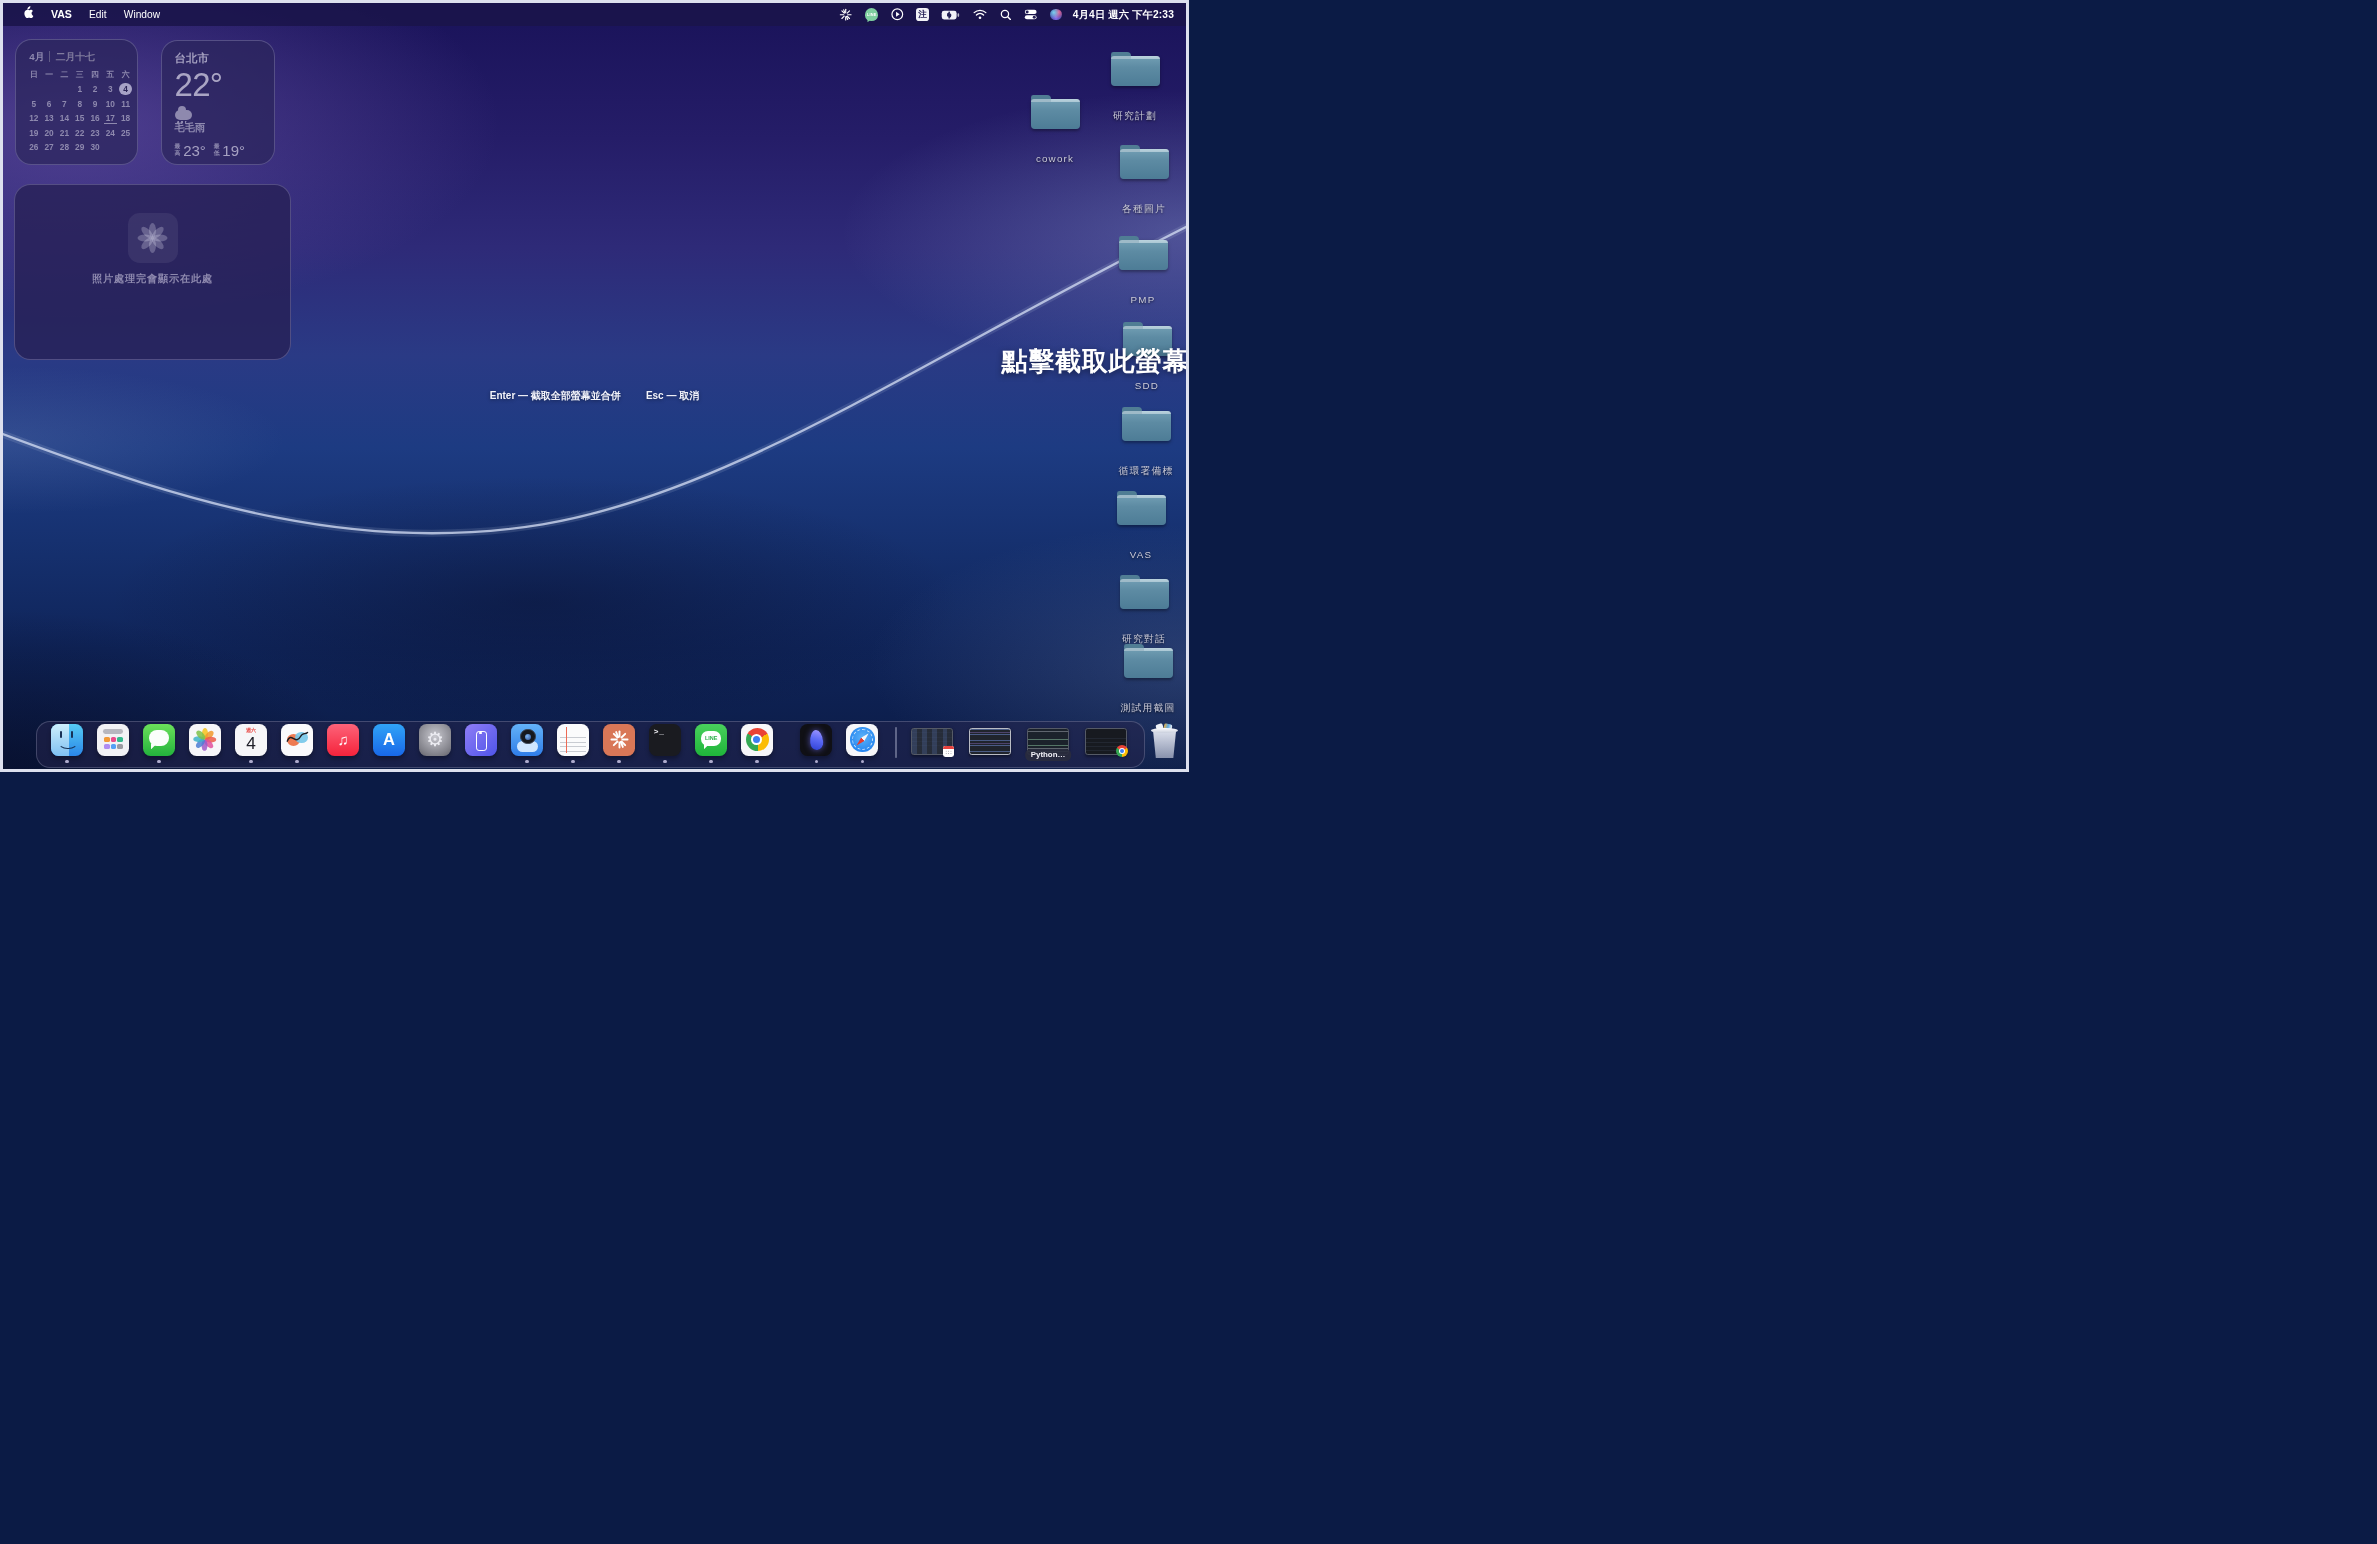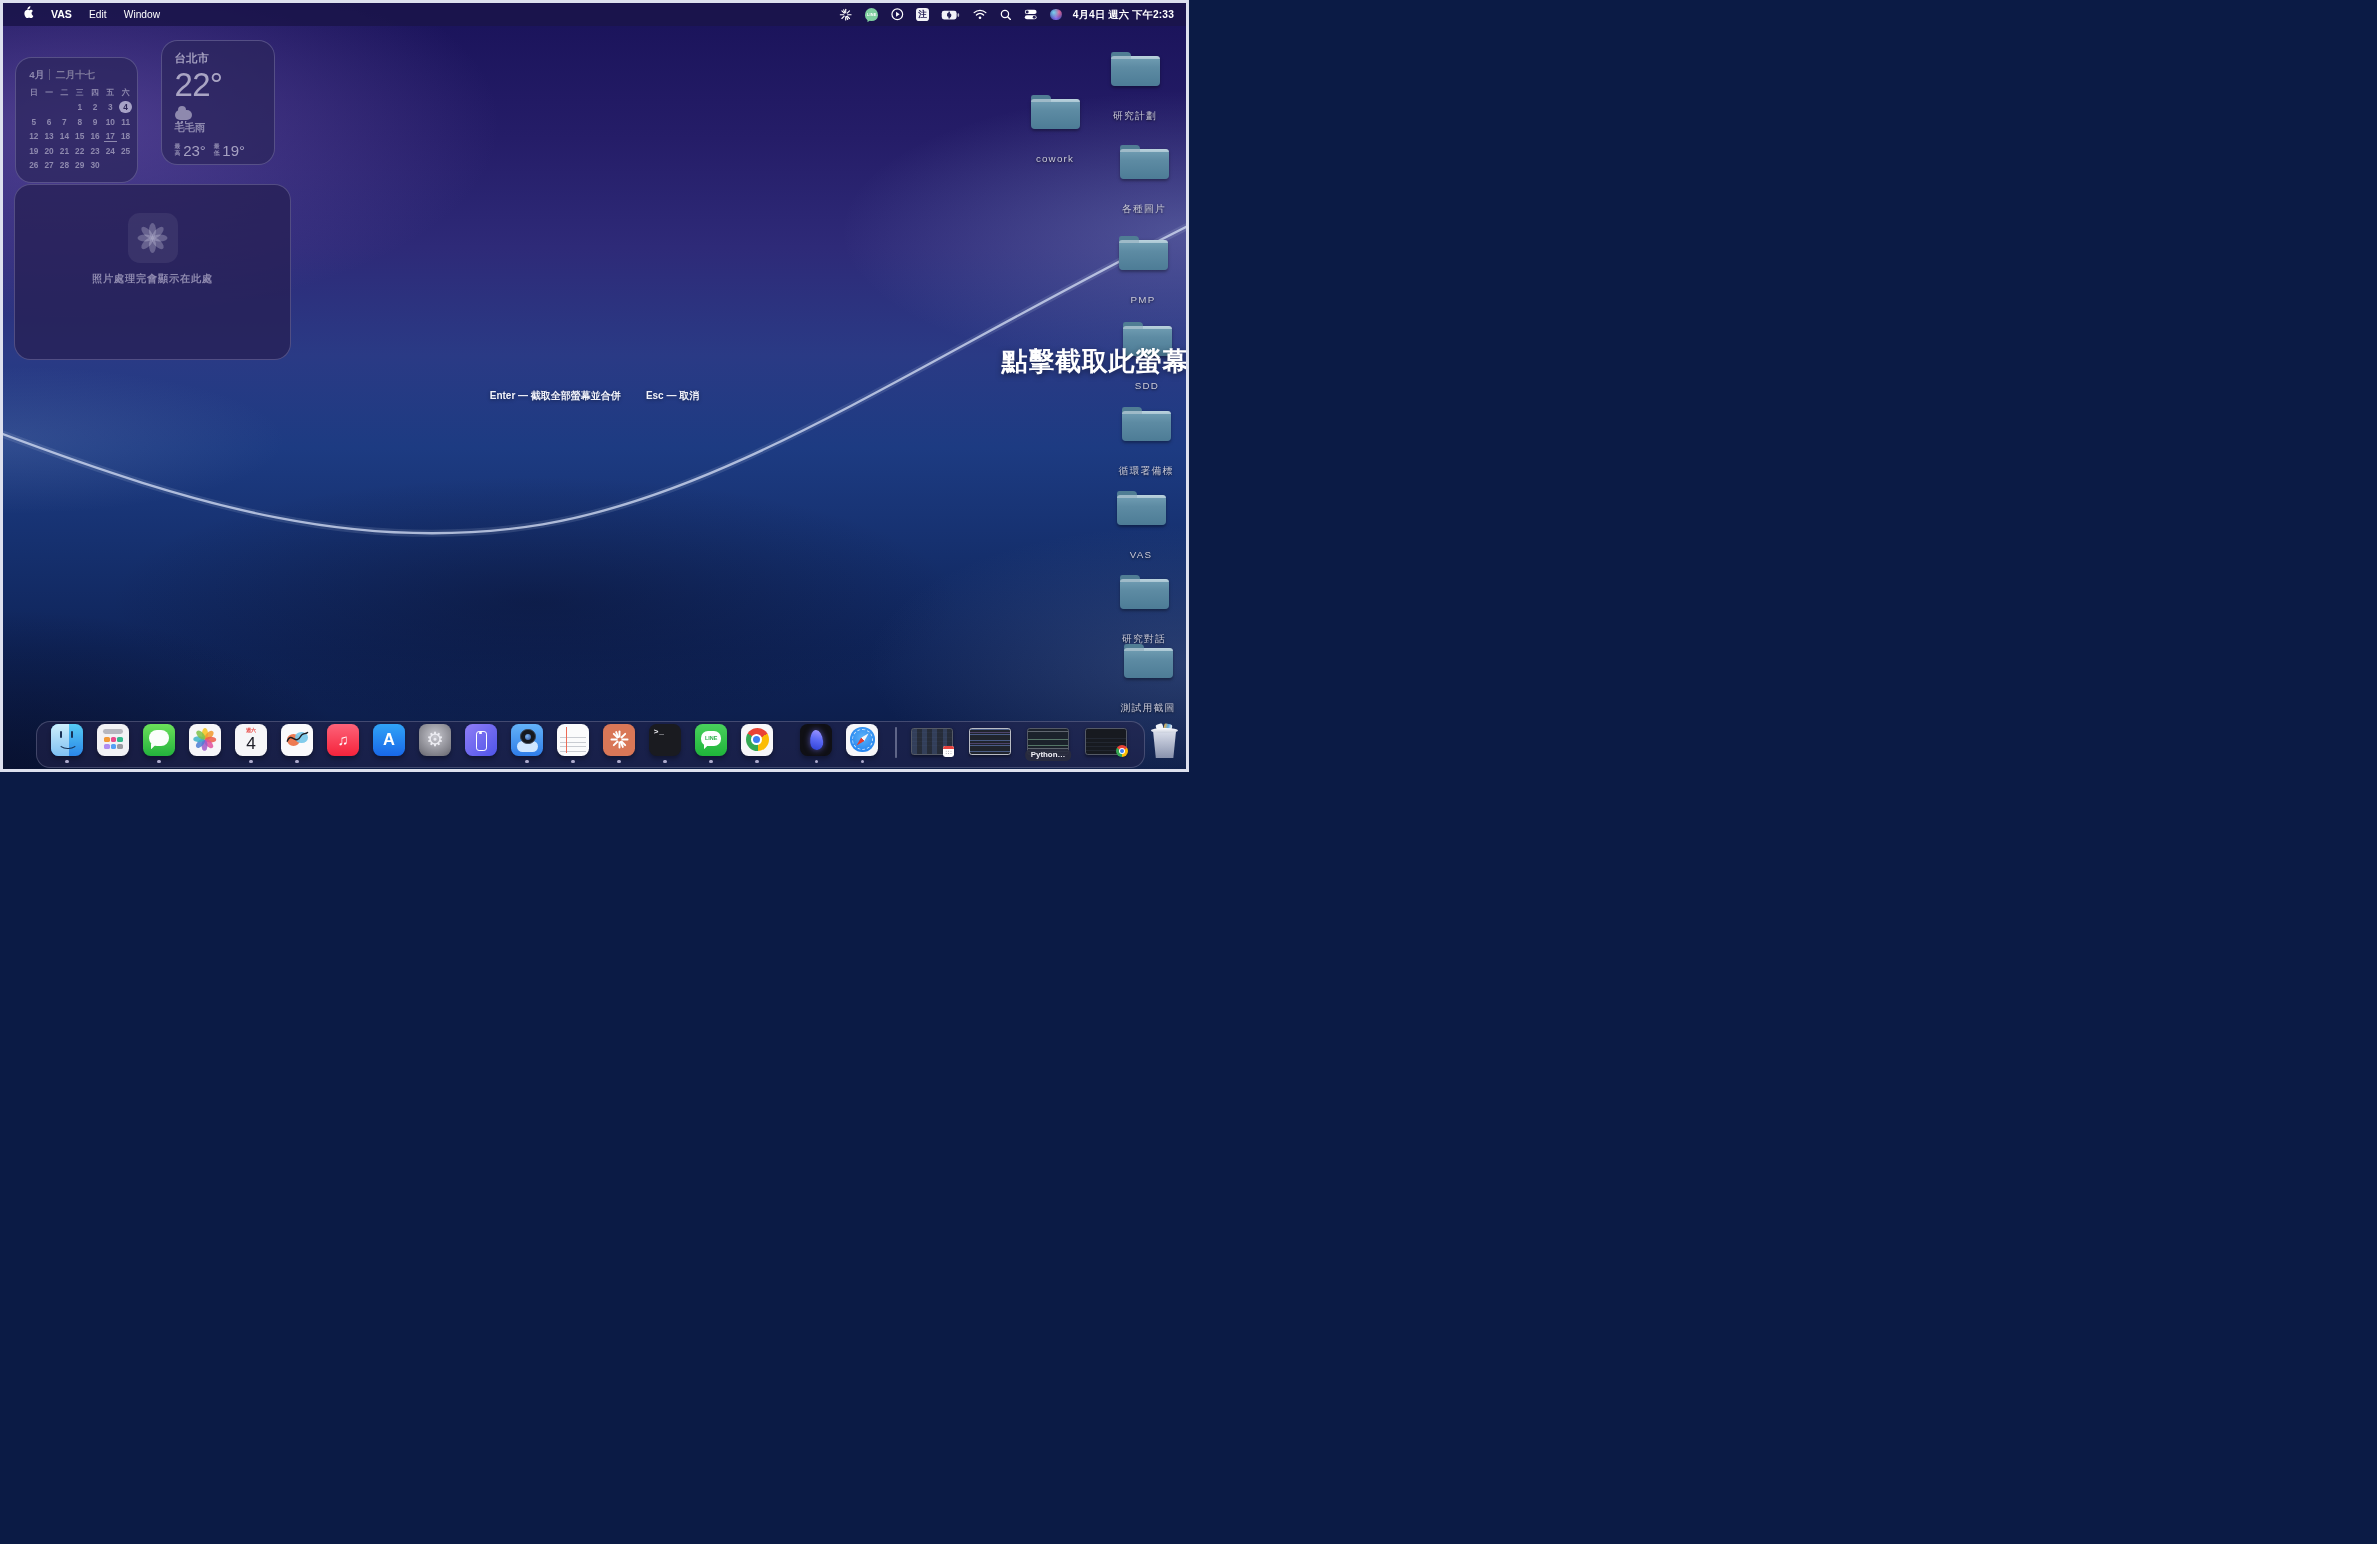--- a/index.html
+++ b/index.html
@@ -34,21 +34,21 @@
   .line-badge::after{content:"";position:absolute;left:2.4px;bottom:-1.6px;width:3.9px;height:3.9px;background:#7fcfa0;
     clip-path:polygon(0 0,100% 0,0 100%)}
   .line-badge span{color:#fff;font-size:3.9px;font-weight:bold;letter-spacing:0.2px}
   .siri-orb{width:11.8px;height:11.8px;border-radius:50%;
     background:radial-gradient(circle at 32% 32%,#7ad0f0,rgba(122,208,240,0) 55%),
                radial-gradient(circle at 72% 30%,#f06292,rgba(240,98,146,0) 55%),
                radial-gradient(circle at 50% 78%,#8e6ff0,rgba(142,111,240,0) 60%),#3b4a9e}
   
   .widget{position:absolute;z-index:5;background:rgba(43,37,92,.72);border:0.8px solid rgba(170,168,210,.32);
     border-radius:16.5px;box-sizing:border-box}
-  .w-cal{left:15px;top:57px;width:123px;height:126px;padding:9.4px 6.3px 0 10.2px;color:#8e89ae}
+  .w-cal{left:15px;top:39px;width:123px;height:126px;padding:9.4px 6.3px 0 10.2px;color:#8e89ae}
   .cal-head{font-size:9.8px;font-weight:bold;color:#8e89ae;margin:1.6px 0 3.1px 3.1px}
   .cal-head .lunar{font-weight:600;color:#817c9e;border-left:0.8px solid #5f5a85;padding-left:5.5px;margin-left:4.7px}
   .cal-grid{display:grid;grid-template-columns:repeat(7,15.3px);grid-auto-rows:14.6px;justify-items:center;align-items:center}
   .cal-cell{font-size:8.3px;font-weight:bold;color:#8e89ae;width:12.6px;height:12.6px;display:flex;align-items:center;justify-content:center}
   .cal-wd{font-weight:600;font-size:7.9px;height:10.2px}
   .cal-day.sel{background:#a7a2c6;color:#2c2556;border-radius:50%}
   .cal-day.und{border-bottom:1.2px solid #8e89ae;height:11px}
   .w-weather{left:161px;top:40px;width:114px;height:125px;padding:10.2px 0 0 12.6px;color:#8e89ae}
   .wx-city{font-size:11.4px;font-weight:bold;color:#a29dbe}
   .wx-temp{font-size:33px;font-weight:300;color:#aaa5c4;line-height:1.05;margin-top:1.6px;letter-spacing:-0.8px}

